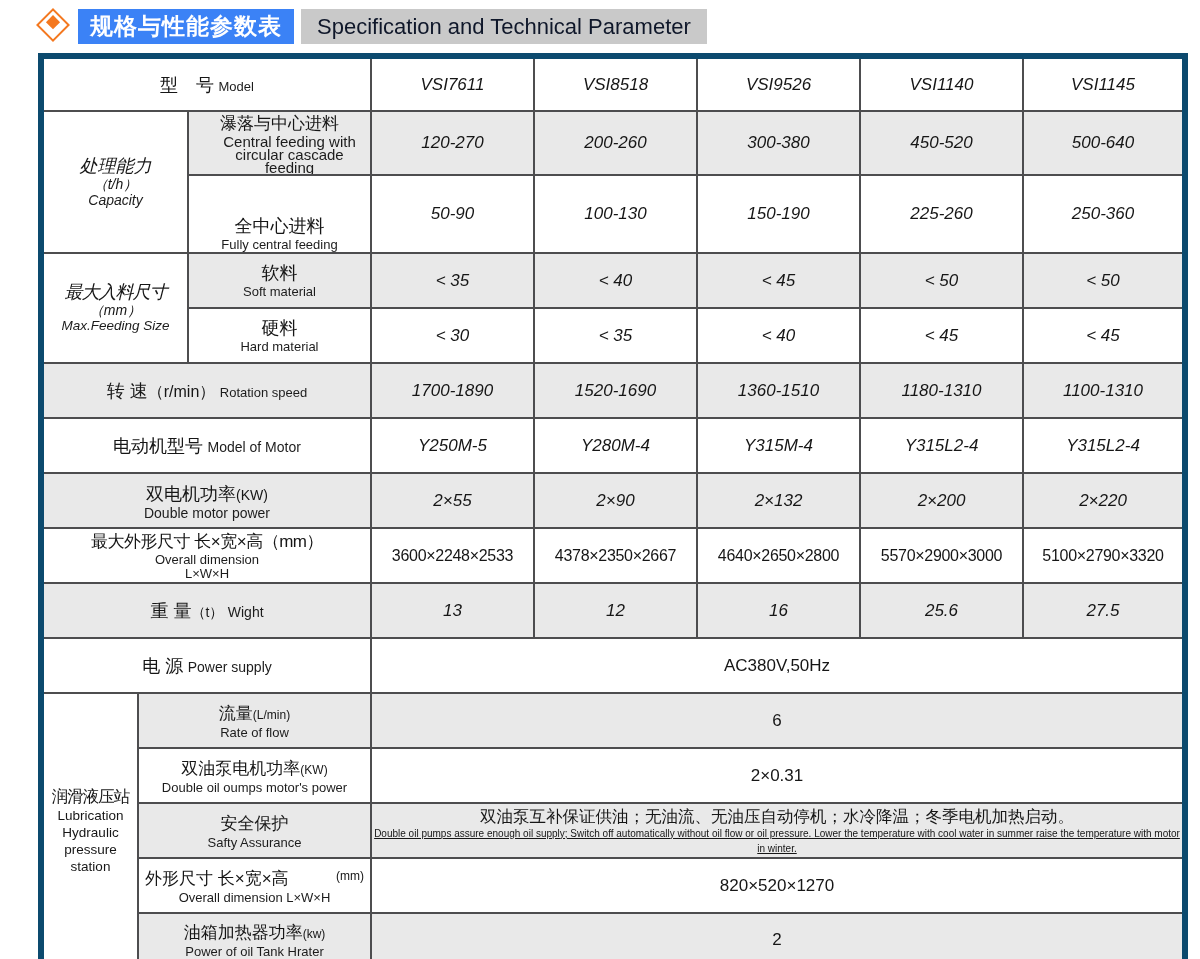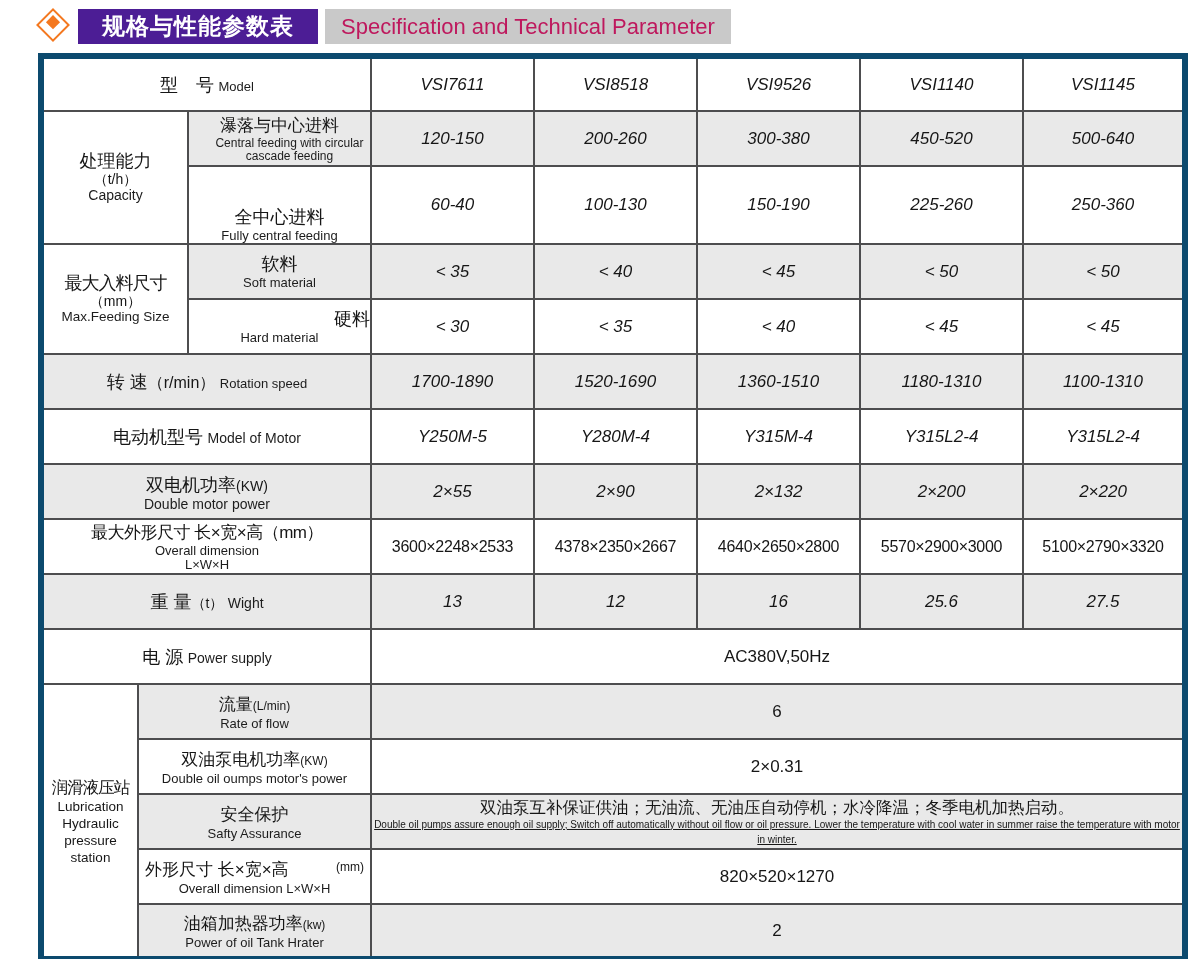--- a/index.html
+++ b/index.html
@@ -10,25 +10,25 @@
   }
   
   .hdr { position:absolute; top:8px; left:36px; display:flex; align-items:center; }
   .dia-wrap { width:36px; height:36px; position:relative; margin-right:6px; flex:0 0 auto; }
   .dia-outer {
     position:absolute; left:5px; top:5px; width:20px; height:20px;
     border:2px solid #f4781f; transform:rotate(45deg); background:#fff;
   }
   .dia-inner { position:absolute; left:3px; top:3px; width:10px; height:10px; background:#f4781f; }
   .badge-zh {
-    background:#4c1d95; color:#fff; height:35px; line-height:35px;
-    font-size:23px; font-weight:700; padding:0 24px; letter-spacing:1px; white-space:nowrap;
+    background:#3b82f6; color:#fff; height:35px; line-height:35px;
+    font-size:23px; font-weight:700; padding:0 12px; letter-spacing:1px; white-space:nowrap;
   }
   .badge-en {
-    background:#c9c9c9; color:#be185d; height:35px; line-height:35px;
+    background:#c9c9c9; color:#0f172a; height:35px; line-height:35px;
     font-size:22px; padding:0 16px; margin-left:7px; white-space:nowrap; min-width:355px;
   }
   
   table.spec {
     position:absolute; top:53px; left:38px; width:1144px;
     border-collapse:collapse; table-layout:fixed;
     border:6px solid #0c4a6e;
   }
   table.spec td { border:2px solid #4d4d4f; text-align:center; vertical-align:middle; padding:0; overflow:hidden; }
   table.spec tr { height:55px; }
@@ -44,28 +44,28 @@
   .val { font-size:17px;font-style:italic; }
   .val-dim { font-size:16px; letter-spacing:-0.3px; }
   .lh-tight { line-height:14px; display:block; }
   .stack div { line-height:19px; }
   .stack .en, .stack .unit { line-height:16px; }
 
   td.sub { text-align:left; padding-left:12px; }
   td.sub .zh { line-height:21px; }
   td.sub .en { line-height:15px; }
   td.sub-center { text-align:center; padding:0 4px; }
-  td.sub-center .en { font-size:12px; line-height:13px; display:block;margin-left:20px; }
+  td.sub-center .en { font-size:15px; line-height:13px; display:block;margin-left:20px; }
 
   td.spanval { padding-right:140px; font-size:17px; }
   td.safety-val { text-align:left; padding:2px 90px 2px 13px; }
   .safety-zh { font-size:16.5px; line-height:20px; }
   .safety-en { font-size:10px; line-height:15px;text-decoration:underline; }
 
-  td.group { background:#fff; }
+  td.group { background:#fff;font-style:italic; }
   td.lube-group { background:#fff; font-size:13.5px; line-height:17px; padding:0 1px; }
   .lube-zh { font-size:16.5px; letter-spacing:-1px; line-height:22px; white-space:nowrap; }
 </style>
 </head>
 <body>
 
 <div class="page">
 
   <div class="hdr">
     <div class="dia-wrap">
@@ -105,33 +105,33 @@
     <tr class="g">
       <td colspan="2" rowspan="2" class="group wcell stack">
         <div class="zh">处理能力</div>
         <div class="unit">（t/h）</div>
         <div class="en" style="font-size:14px">Capacity</div>
       </td>
       <td class="sub-center">
         <span class="zh17" style="display:block;">瀑落与中心进料</span>
         <span class="en">Central feeding with circular cascade feeding</span>
       </td>
-      <td class="val">120-150</td>
+      <td class="val">120-270</td>
       <td class="val">200-260</td>
       <td class="val">300-380</td>
       <td class="val">450-520</td>
       <td class="val">500-640</td>
     </tr>
 
     <tr>
       <td class="sub">
         <span class="zh" style="display:block;margin-top:40px;">全中心进料</span>
         <span class="en lh-tight">Fully central feeding</span>
       </td>
-      <td class="val">60-40</td>
+      <td class="val">50-90</td>
       <td class="val">100-130</td>
       <td class="val">150-190</td>
       <td class="val">225-260</td>
       <td class="val">250-360</td>
     </tr>
 
     <tr class="g">
       <td colspan="2" rowspan="2" class="group wcell stack">
         <div class="zh" style="letter-spacing:-1px">最大入料尺寸</div>
         <div class="unit">（mm）</div>
@@ -143,21 +143,21 @@
       </td>
       <td class="val">&lt; 35</td>
       <td class="val">&lt; 40</td>
       <td class="val">&lt; 45</td>
       <td class="val">&lt; 50</td>
       <td class="val">&lt; 50</td>
     </tr>
 
     <tr>
       <td class="sub">
-        <span class="zh" style="display:block;text-align:right;">硬料</span>
+        <span class="zh" style="display:block;">硬料</span>
         <span class="en lh-tight">Hard material</span>
       </td>
       <td class="val">&lt; 30</td>
       <td class="val">&lt; 35</td>
       <td class="val">&lt; 40</td>
       <td class="val">&lt; 45</td>
       <td class="val">&lt; 45</td>
     </tr>
 
     <tr class="g">

